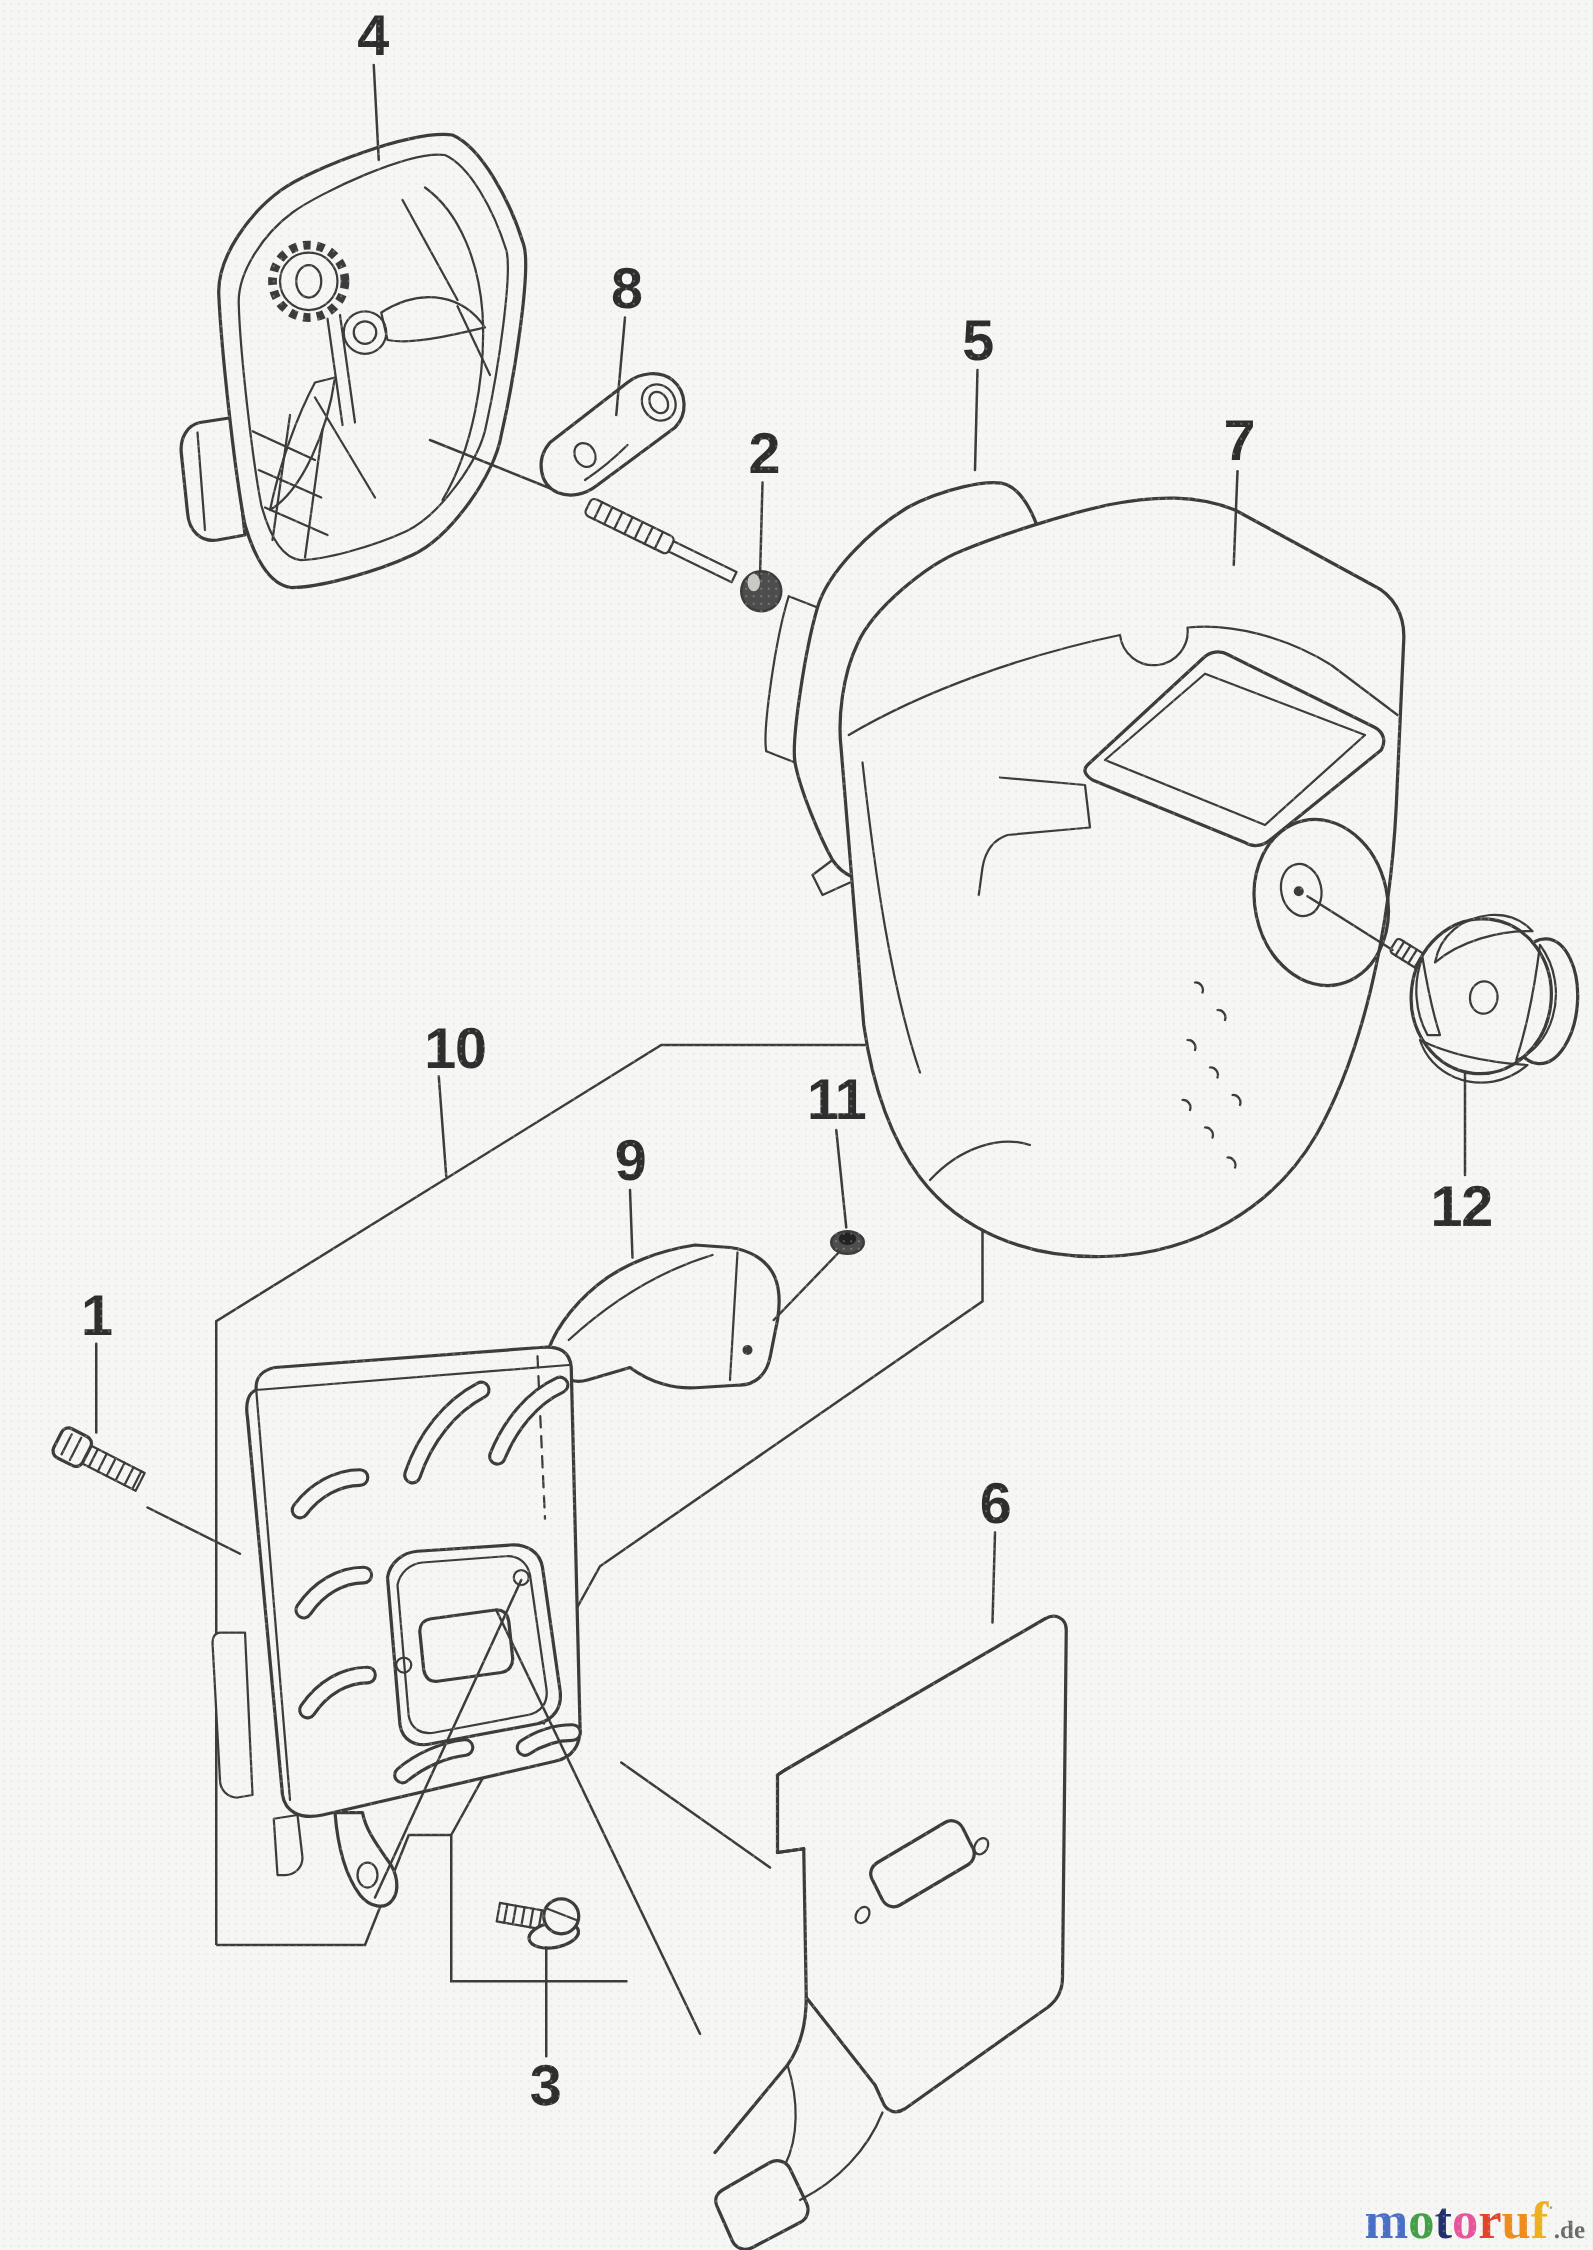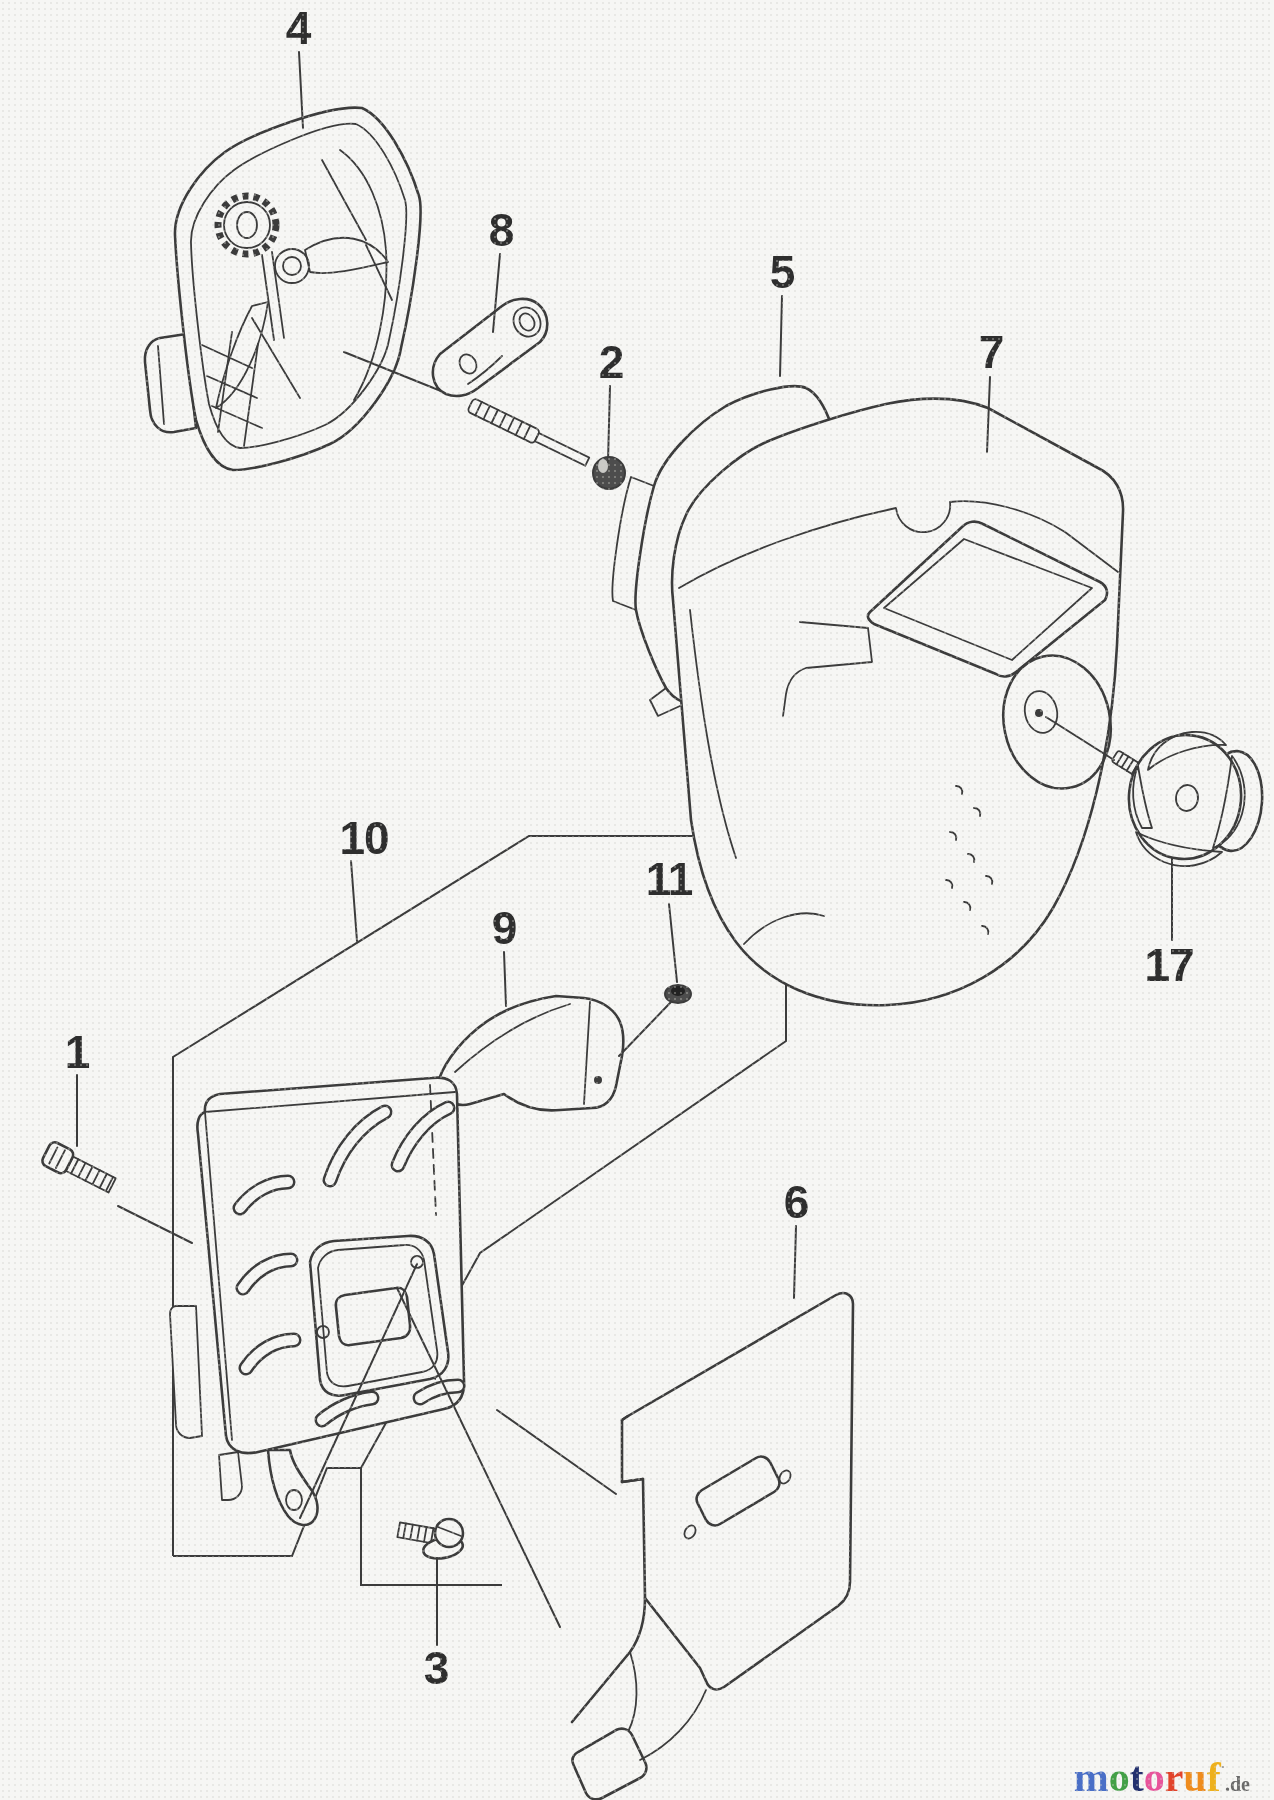--- a/index.html
+++ b/index.html
@@ -15,21 +15,21 @@
   .ld{fill:none;stroke:var(--line,#3c3c3c);stroke-width:2;stroke-linecap:round;}
   .bx{fill:none;stroke:var(--line,#3c3c3c);stroke-width:2;stroke-linejoin:miter;}
   .fp{fill:var(--bg,#f6f6f4);}
   .dk{fill:#4d4d4d;stroke:var(--line,#3c3c3c);stroke-width:2;}
   .slot-o{fill:none;stroke:var(--line,#3c3c3c);stroke-width:15;stroke-linecap:round;}
   .slot-i{fill:none;stroke:var(--bg,#f6f6f4);stroke-width:10;stroke-linecap:round;}
   .gear{fill:none;stroke:var(--line,#3c3c3c);stroke-width:7;stroke-dasharray:6 5;}
   .callout-layer{position:absolute;inset:0;pointer-events:none;}
   .callout{position:absolute;transform:translate(-50%,-50%);
            font-weight:700;font-size:46px;line-height:1;color:var(--label,#2e2e2e);letter-spacing:-1px;}
-  .logo{position:absolute;right:24px;bottom:2px;font-family:"Liberation Serif",serif;
+  .logo{position:absolute;right:6px;bottom:2px;font-family:"Liberation Serif",serif;
         font-weight:700;white-space:nowrap;line-height:1;}
   .logo .word span{font-size:42px;}
   .logo .tm{font-size:13px;vertical-align:20px;color:#9a9a9a;}
   .logo .suffix{font-size:20px;}
 </style>
 </head>
 <body>
 
 <div class="stage">
 
@@ -235,21 +235,21 @@
       <path class="ld" d="M497,1410 L616,1494"></path>
     </g>
   </svg>
 
   <div class="callout-layer">
       <div class="callout" style="left: 298px; top: 28px;">4</div>
       <div class="callout" style="left: 501px; top: 230px;">8</div>
       <div class="callout" style="left: 611px; top: 362px;">2</div>
       <div class="callout" style="left: 782px; top: 272px;">5</div>
       <div class="callout" style="left: 991px; top: 352px;">7</div>
-      <div class="callout" style="left: 1169px; top: 965px;">17</div>
+      <div class="callout" style="left: 1169px; top: 965px;">12</div>
       <div class="callout" style="left: 364px; top: 838px;">10</div>
       <div class="callout" style="left: 504px; top: 928px;">9</div>
       <div class="callout" style="left: 669px; top: 879px;">11</div>
       <div class="callout" style="left: 77px; top: 1052px;">1</div>
       <div class="callout" style="left: 796px; top: 1202px;">6</div>
       <div class="callout" style="left: 436px; top: 1668px;">3</div>
     </div>
 
   <div class="logo">
     <span class="word"><span style="color: rgb(74, 111, 199);">m</span><span style="color: rgb(67, 160, 71);">o</span><span style="color: rgb(35, 48, 110);">t</span><span style="color: rgb(232, 84, 155);">o</span><span style="color: rgb(226, 67, 43);">r</span><span style="color: rgb(239, 140, 30);">u</span><span style="color: rgb(238, 177, 29);">f</span></span><span class="tm">·</span><span class="suffix" style="color: rgb(106, 106, 106);">.de</span>

